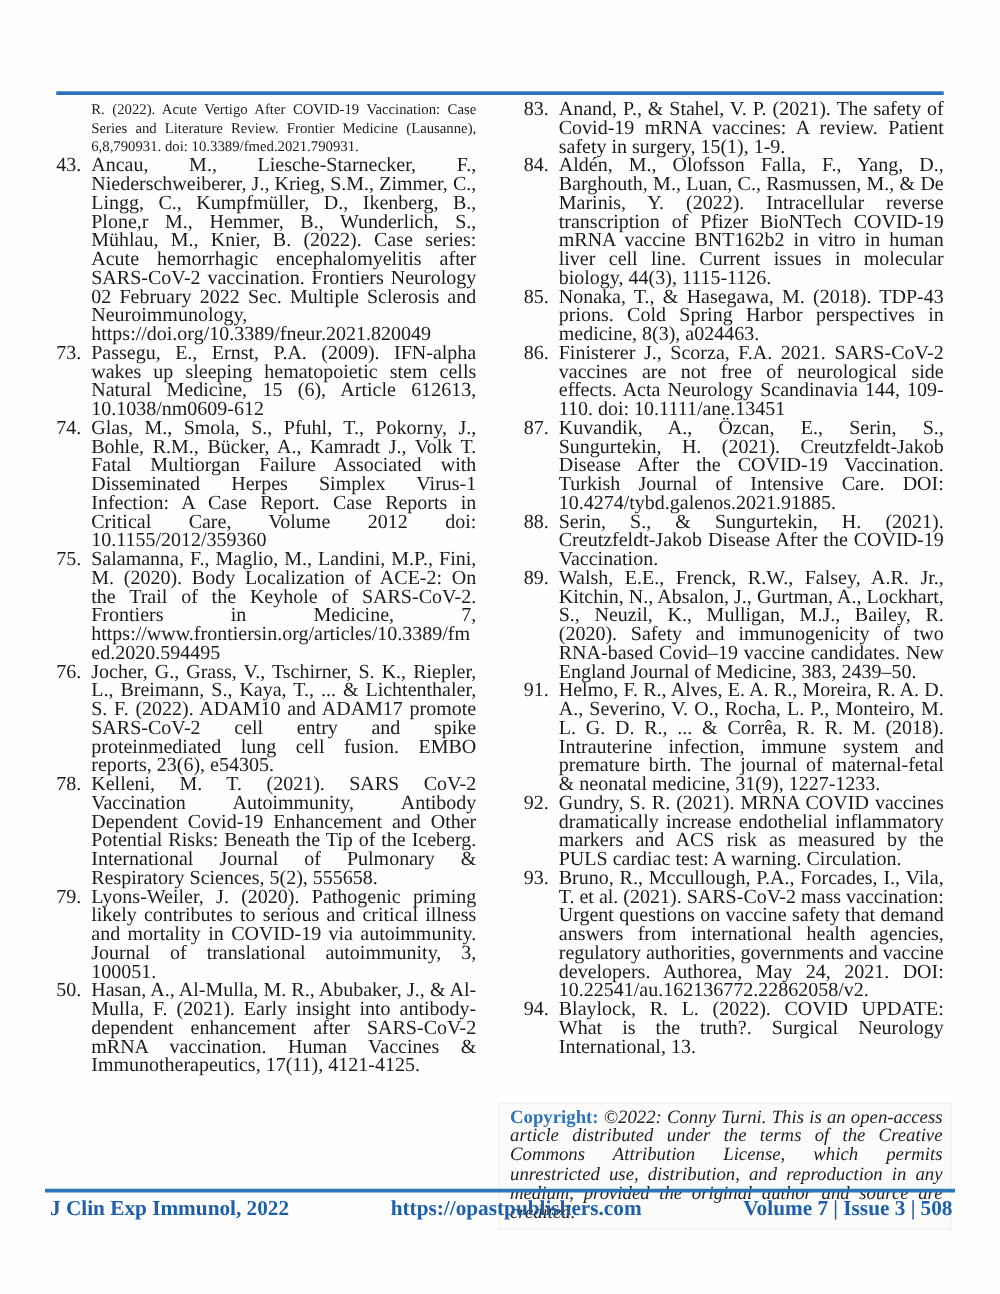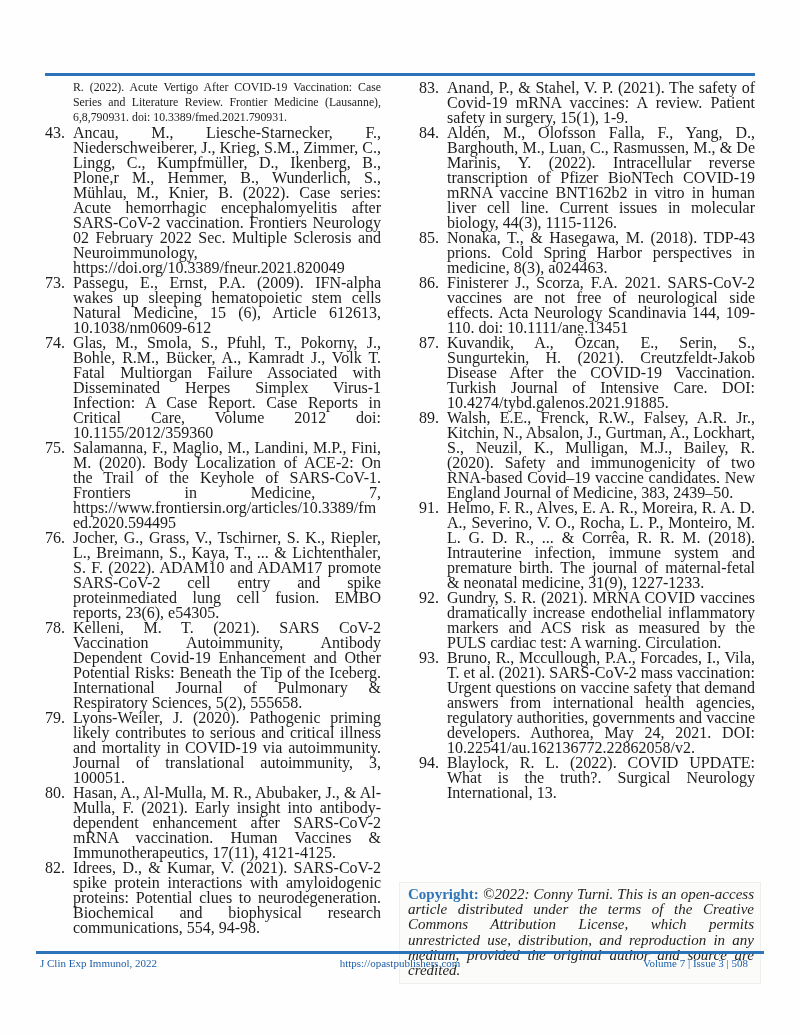--- a/index.html
+++ b/index.html
@@ -54,24 +54,24 @@
   .cr-label{
     font-style:normal;
     font-weight:bold;
     color:#2d74b8;
   }
   .bottom-rule{
     position:absolute;top:951px;left:36px;right:36px;height:3px;
     background:#2d74b8;
   }
   .footer-row{
-    position:absolute;top:957px;left:40px;right:52px;
+    position:absolute;top:957px;left:40px;right:38px;
     display:flex;justify-content:space-between;align-items:baseline;
-    font-weight:normal;
-    font-size:11px;
+    font-weight:bold;
+    font-size:17px;
     color:#1d5fa8;
   }
   .footer-row a{color:#1d5fa8;text-decoration:none;cursor:pointer;}
 </style>
 </head>
 <body>
 
 <div class="page">
 
   <div class="top-rule"></div>
@@ -87,41 +87,37 @@
         <div class="ref-item">
           <span class="ref-num">73.</span>
           <div class="ref-text">Passegu, E., Ernst, P.A. (2009). IFN-alpha wakes up sleeping hematopoietic stem cells Natural Medicine, 15 (6), Article 612613, 10.1038/nm0609-612</div>
         </div>
         <div class="ref-item">
           <span class="ref-num">74.</span>
           <div class="ref-text">Glas, M., Smola, S., Pfuhl, T., Pokorny, J., Bohle, R.M., Bücker, A., Kamradt J., Volk T. Fatal Multiorgan Failure Associated with Disseminated Herpes Simplex Virus-1 Infection: A Case Report. Case Reports in Critical Care, Volume 2012 doi: 10.1155/2012/359360</div>
         </div>
         <div class="ref-item">
           <span class="ref-num">75.</span>
-          <div class="ref-text">Salamanna, F., Maglio, M., Landini, M.P., Fini, M. (2020). Body Localization of ACE-2: On the Trail of the Keyhole of SARS-CoV-1. Frontiers in Medicine, 7, https://www.frontiersin.org/articles/10.3389/fmed.2020.594495</div>
+          <div class="ref-text">Salamanna, F., Maglio, M., Landini, M.P., Fini, M. (2020). Body Localization of ACE-2: On the Trail of the Keyhole of SARS-CoV-2. Frontiers in Medicine, 7, https://www.frontiersin.org/articles/10.3389/fmed.2020.594495</div>
         </div>
         <div class="ref-item">
           <span class="ref-num">76.</span>
           <div class="ref-text">Jocher, G., Grass, V., Tschirner, S. K., Riepler, L., Breimann, S., Kaya, T., ... &amp; Lichtenthaler, S. F. (2022). ADAM10 and ADAM17 promote SARS-CoV-2 cell entry and spike proteinmediated lung cell fusion. EMBO reports, 23(6), e54305.</div>
         </div>
         <div class="ref-item">
           <span class="ref-num">78.</span>
           <div class="ref-text">Kelleni, M. T. (2021). SARS CoV-2 Vaccination Autoimmunity, Antibody Dependent Covid-19 Enhancement and Other Potential Risks: Beneath the Tip of the Iceberg. International Journal of Pulmonary &amp; Respiratory Sciences, 5(2), 555658.</div>
         </div>
         <div class="ref-item">
           <span class="ref-num">79.</span>
           <div class="ref-text">Lyons-Weiler, J. (2020). Pathogenic priming likely contributes to serious and critical illness and mortality in COVID-19 via autoimmunity. Journal of translational autoimmunity, 3, 100051.</div>
         </div>
         <div class="ref-item">
-          <span class="ref-num">80.</span>
+          <span class="ref-num">50.</span>
           <div class="ref-text">Hasan, A., Al-Mulla, M. R., Abubaker, J., &amp; Al-Mulla, F. (2021). Early insight into antibody-dependent enhancement after SARS-CoV-2 mRNA vaccination. Human Vaccines &amp; Immunotherapeutics, 17(11), 4121-4125.</div>
-        </div>
-        <div class="ref-item">
-          <span class="ref-num">82.</span>
-          <div class="ref-text">Idrees, D., &amp; Kumar, V. (2021). SARS-CoV-2 spike protein interactions with amyloidogenic proteins: Potential clues to neurodegeneration. Biochemical and biophysical research communications, 554, 94-98.</div>
         </div>
       </div>
     <div class="col" id="col-right">
 
     <div class="ref-item">
           <span class="ref-num">83.</span>
           <div class="ref-text">Anand, P., &amp; Stahel, V. P. (2021). The safety of Covid-19 mRNA vaccines: A review. Patient safety in surgery, 15(1), 1-9.</div>
         </div>
         <div class="ref-item">
           <span class="ref-num">84.</span>
@@ -131,20 +127,24 @@
           <span class="ref-num">85.</span>
           <div class="ref-text">Nonaka, T., &amp; Hasegawa, M. (2018). TDP-43 prions. Cold Spring Harbor perspectives in medicine, 8(3), a024463.</div>
         </div>
         <div class="ref-item">
           <span class="ref-num">86.</span>
           <div class="ref-text">Finisterer J., Scorza, F.A. 2021. SARS-CoV-2 vaccines are not free of neurological side effects. Acta Neurology Scandinavia 144, 109-110. doi: 10.1111/ane.13451</div>
         </div>
         <div class="ref-item">
           <span class="ref-num">87.</span>
           <div class="ref-text">Kuvandik, A., Özcan, E., Serin, S., Sungurtekin, H. (2021). Creutzfeldt-Jakob Disease After the COVID-19 Vaccination. Turkish Journal of Intensive Care. DOI: 10.4274/tybd.galenos.2021.91885.</div>
+        </div>
+        <div class="ref-item">
+          <span class="ref-num">88.</span>
+          <div class="ref-text">Serin, S., &amp; Sungurtekin, H. (2021). Creutzfeldt-Jakob Disease After the COVID-19 Vaccination.</div>
         </div>
         <div class="ref-item">
           <span class="ref-num">89.</span>
           <div class="ref-text">Walsh, E.E., Frenck, R.W., Falsey, A.R. Jr., Kitchin, N., Absalon, J., Gurtman, A., Lockhart, S., Neuzil, K., Mulligan, M.J., Bailey, R. (2020). Safety and immunogenicity of two RNA-based Covid–19 vaccine candidates. New England Journal of Medicine, 383, 2439–50.</div>
         </div>
         <div class="ref-item">
           <span class="ref-num">91.</span>
           <div class="ref-text">Helmo, F. R., Alves, E. A. R., Moreira, R. A. D. A., Severino, V. O., Rocha, L. P., Monteiro, M. L. G. D. R., ... &amp; Corrêa, R. R. M. (2018). Intrauterine infection, immune system and premature birth. The journal of maternal-fetal &amp; neonatal medicine, 31(9), 1227-1233.</div>
         </div>
         <div class="ref-item">

